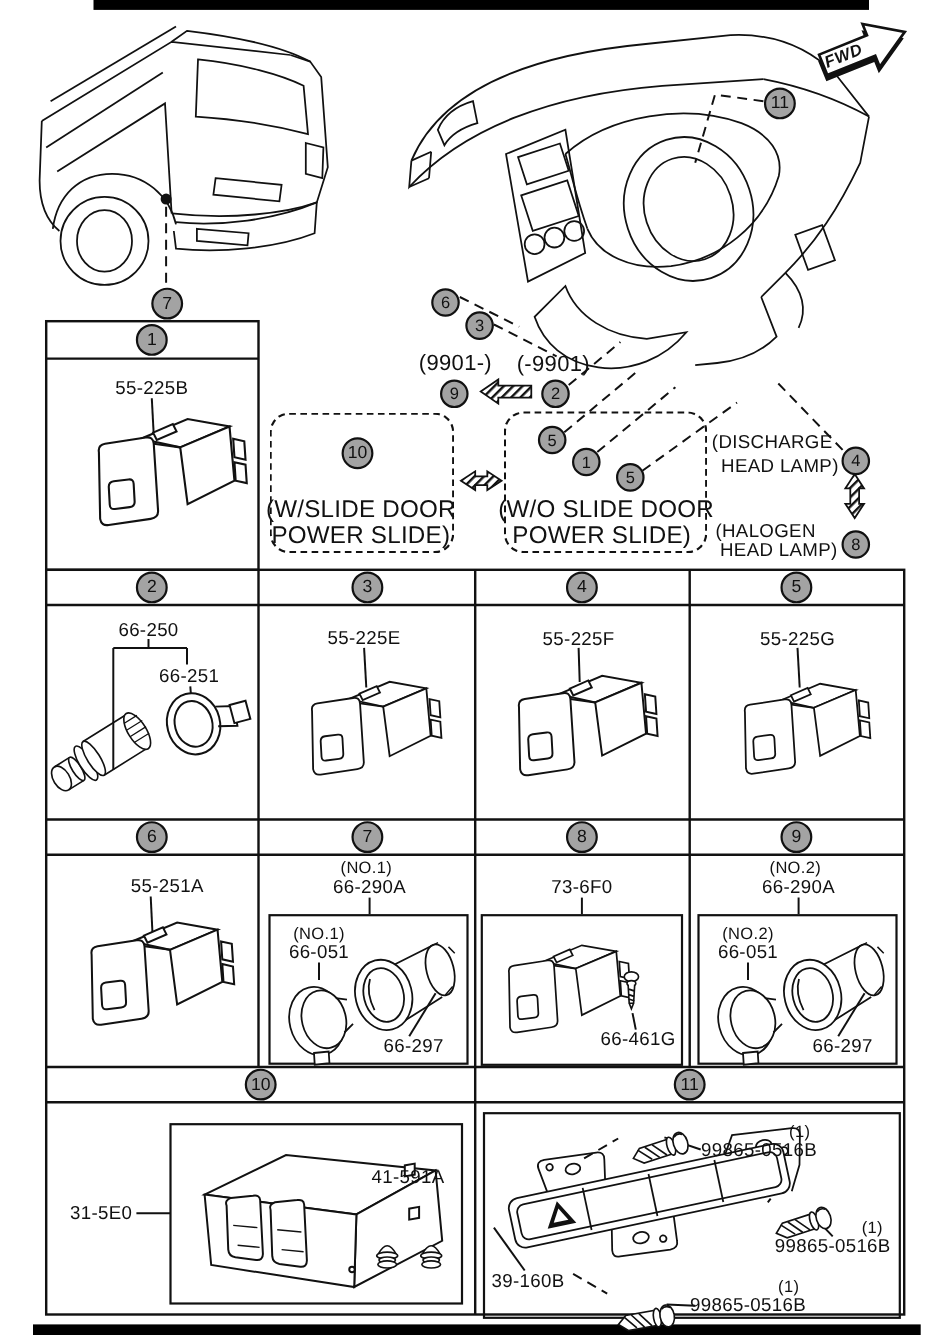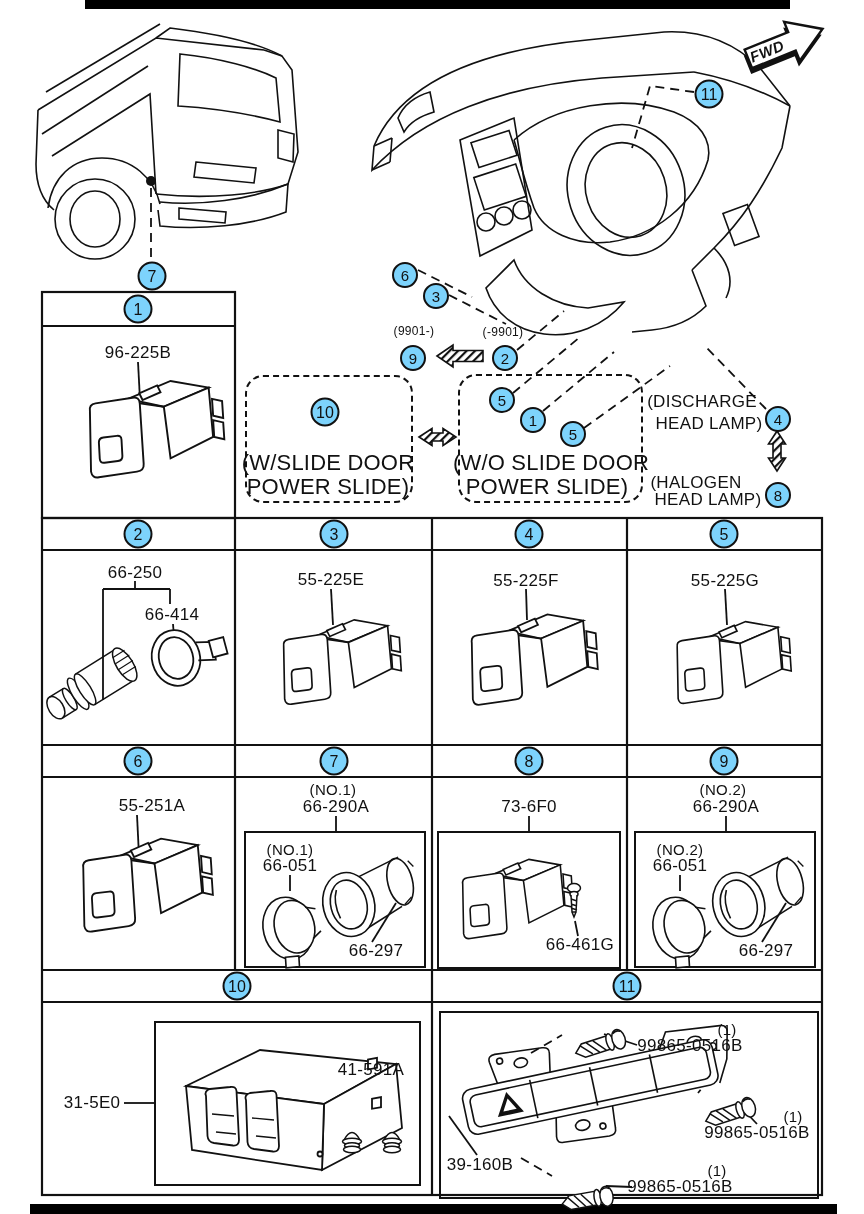--- a/index.html
+++ b/index.html
@@ -2,27 +2,27 @@
 <html><head>
 <meta charset="utf-8">
 <style>
   *{margin:0;padding:0;box-sizing:border-box}
   html,body{background:#9a9a9a}
   .page{position:relative;width:864px;height:1214px;background:#ffffff;
         font-family:"Liberation Sans",sans-serif;color:#111;overflow:hidden}
   .bar{position:absolute;background:#000}
   svg.art{position:absolute;left:0;top:0}
   .co{position:absolute;width:26px;height:26px;border:2px solid #111;border-radius:50%;
-      background:#7dd3fc;display:flex;align-items:center;justify-content:center;
+      background:#a3a3a3;display:flex;align-items:center;justify-content:center;
       font-size:15px;line-height:1;transform:translate(-50%,-50%)}
   .co.big{width:29px;height:29px;font-size:16px}
   .lbl{position:absolute;white-space:nowrap;transform:translate(-50%,-50%);
        font-size:17px;letter-spacing:.3px}
   .sm{font-size:15px}
-  .md{font-size:12px}
+  .md{font-size:20px}
   .bx{font-size:22px;letter-spacing:.2px}
   .dashbox{position:absolute;border:2.5px dashed #111;border-radius:18px;background:transparent}
   .fwd{position:absolute;font-size:15px;font-weight:bold;font-style:italic;
        transform:translate(-50%,-50%) rotate(-22deg);letter-spacing:.5px}
 </style>
 </head>
 <body>
 
 <div class="page">
 
@@ -352,23 +352,23 @@
   <div class="co big" style="left:724px;top:761px">
       <span>9</span>
     </div>
   <div class="co big" style="left:237px;top:986px">
       <span>10</span>
     </div>
   <div class="co big" style="left:627px;top:986px">
       <span>11</span>
     </div>
 
-  <div class="lbl" style="left:138px;top:353px">96-225B</div>
+  <div class="lbl" style="left:138px;top:353px">55-225B</div>
   <div class="lbl" style="left:135px;top:573px">66-250</div>
-  <div class="lbl" style="left:172px;top:615px">66-414</div>
+  <div class="lbl" style="left:172px;top:615px">66-251</div>
   <div class="lbl" style="left:331px;top:580px">55-225E</div>
   <div class="lbl" style="left:526px;top:581px">55-225F</div>
   <div class="lbl" style="left:725px;top:581px">55-225G</div>
   <div class="lbl" style="left:152px;top:806px">55-251A</div>
   <div class="lbl sm" style="left:333px;top:789px">(NO.1)</div>
   <div class="lbl" style="left:336px;top:807px">66-290A</div>
   <div class="lbl sm" style="left:290px;top:849px">(NO.1)</div>
   <div class="lbl" style="left:290px;top:866px">66-051</div>
   <div class="lbl" style="left:376px;top:951px">66-297</div>
   <div class="lbl" style="left:529px;top:807px">73-6F0</div>

